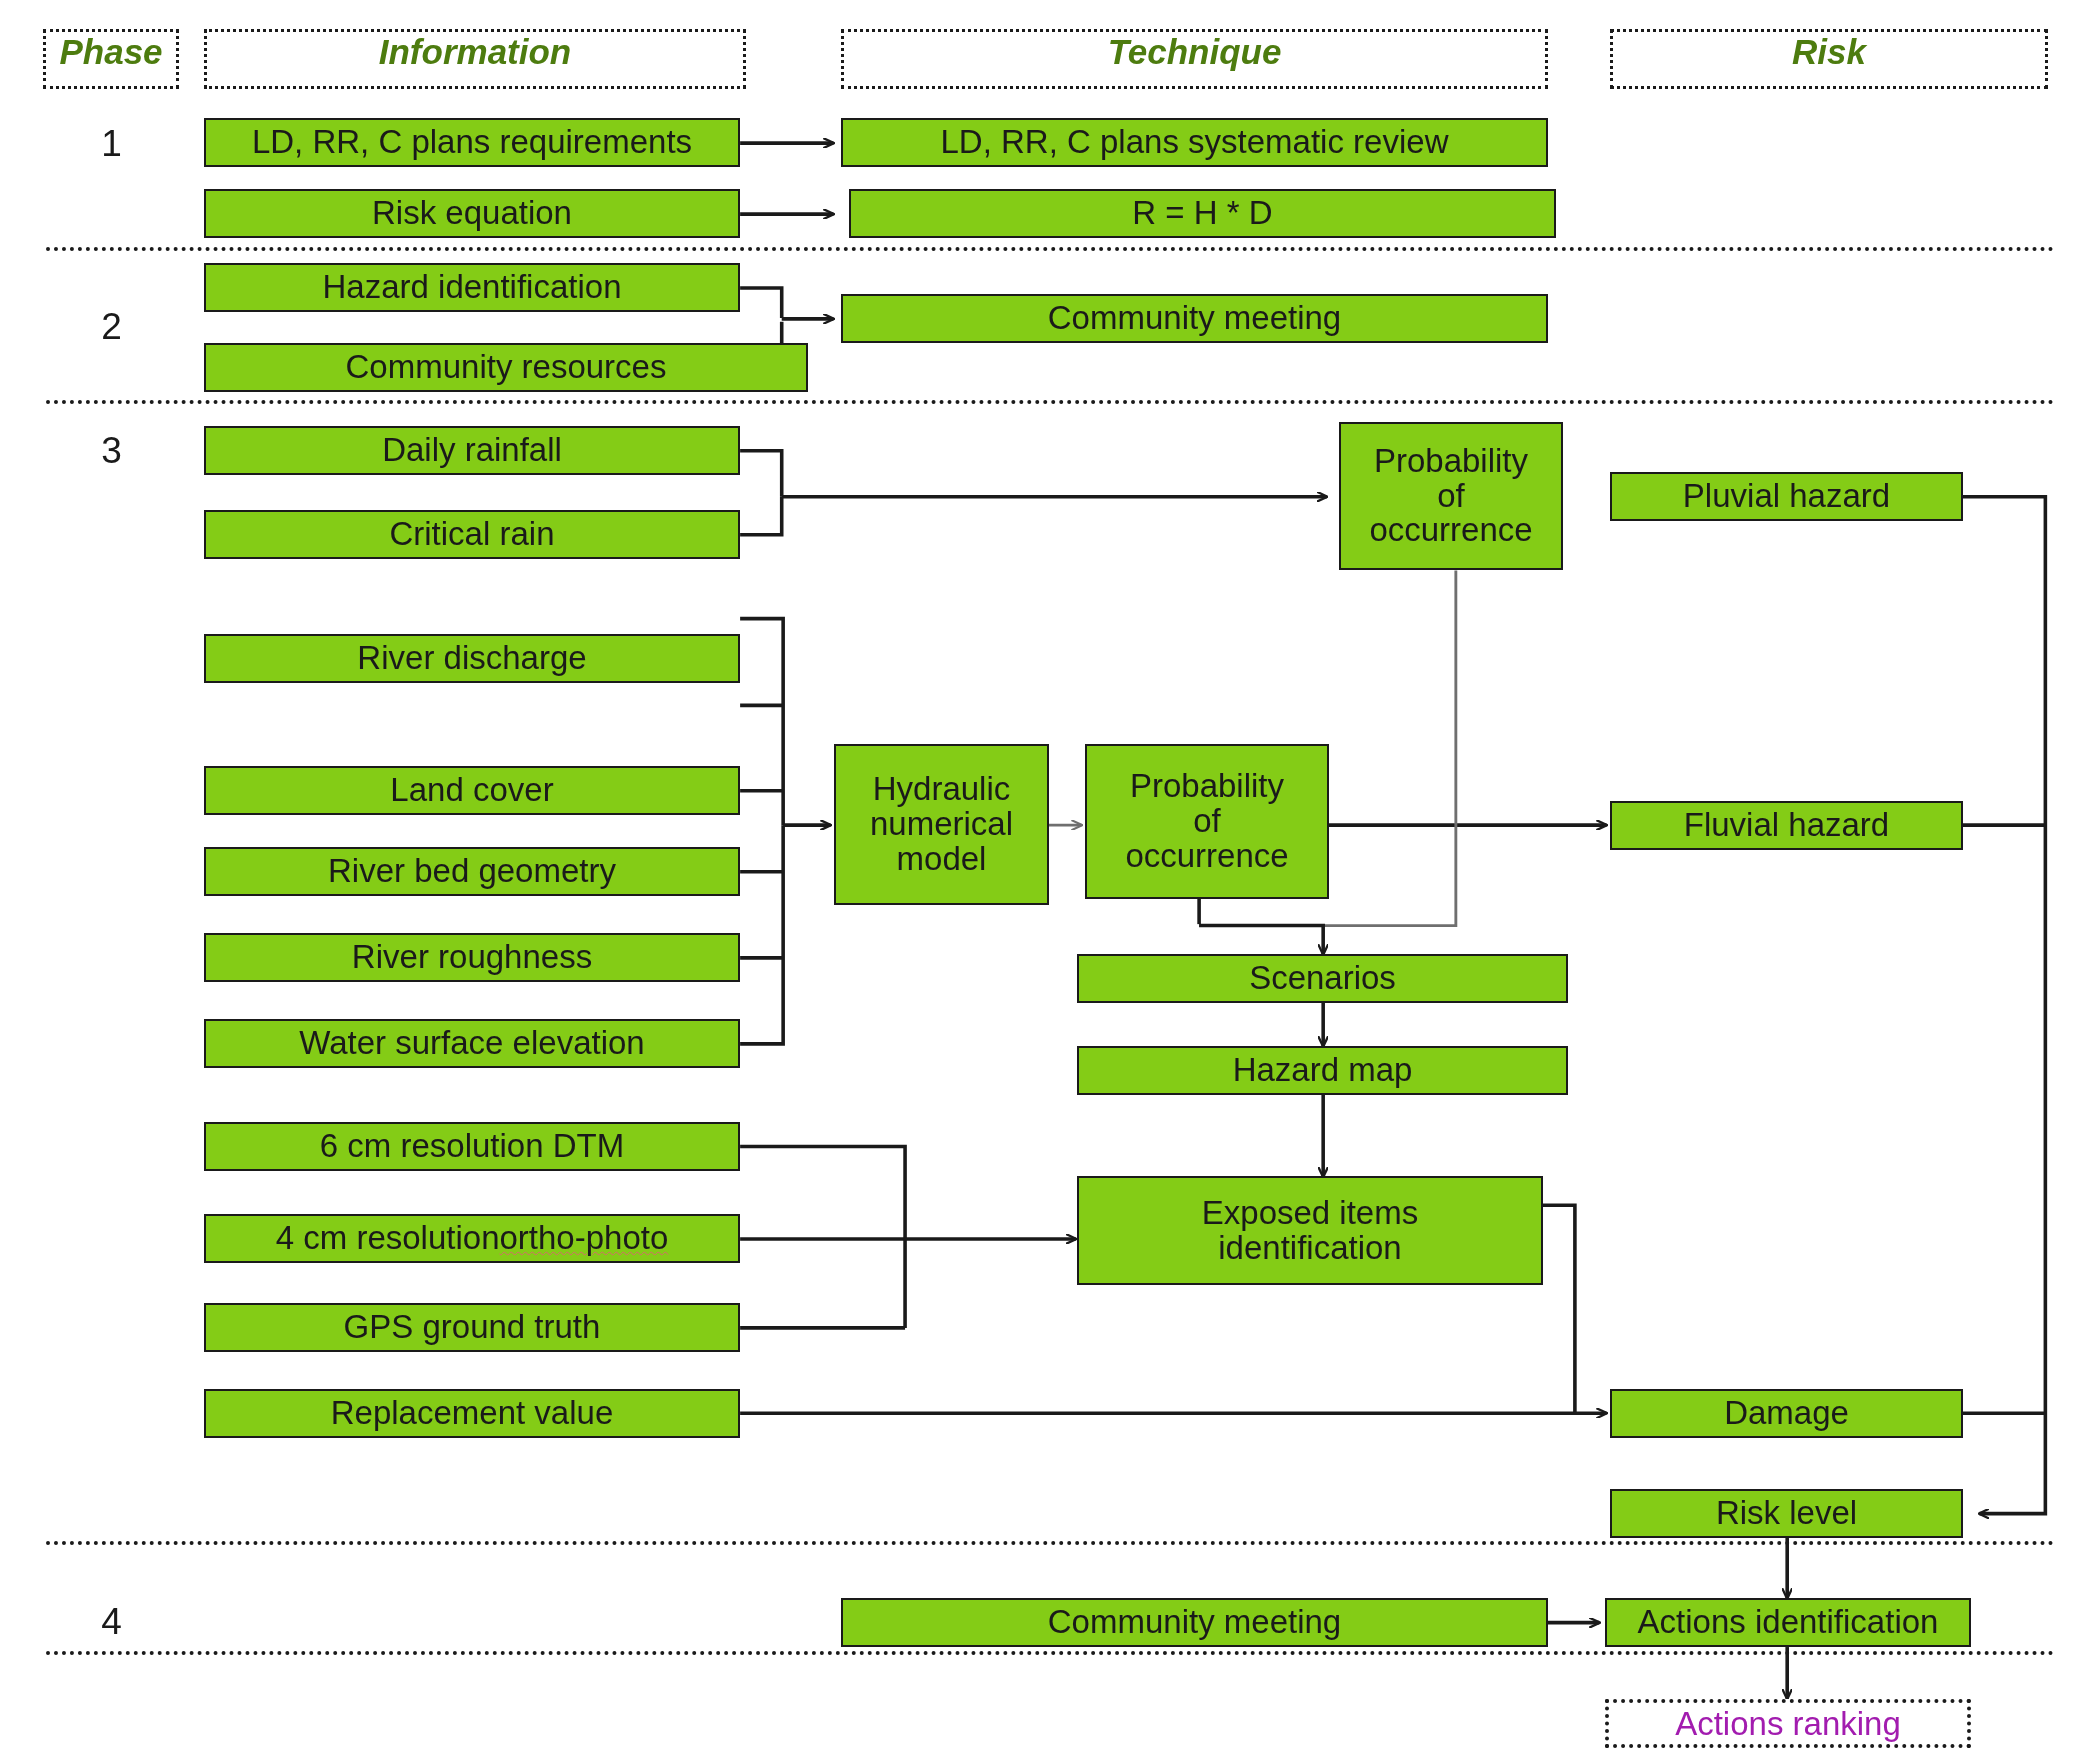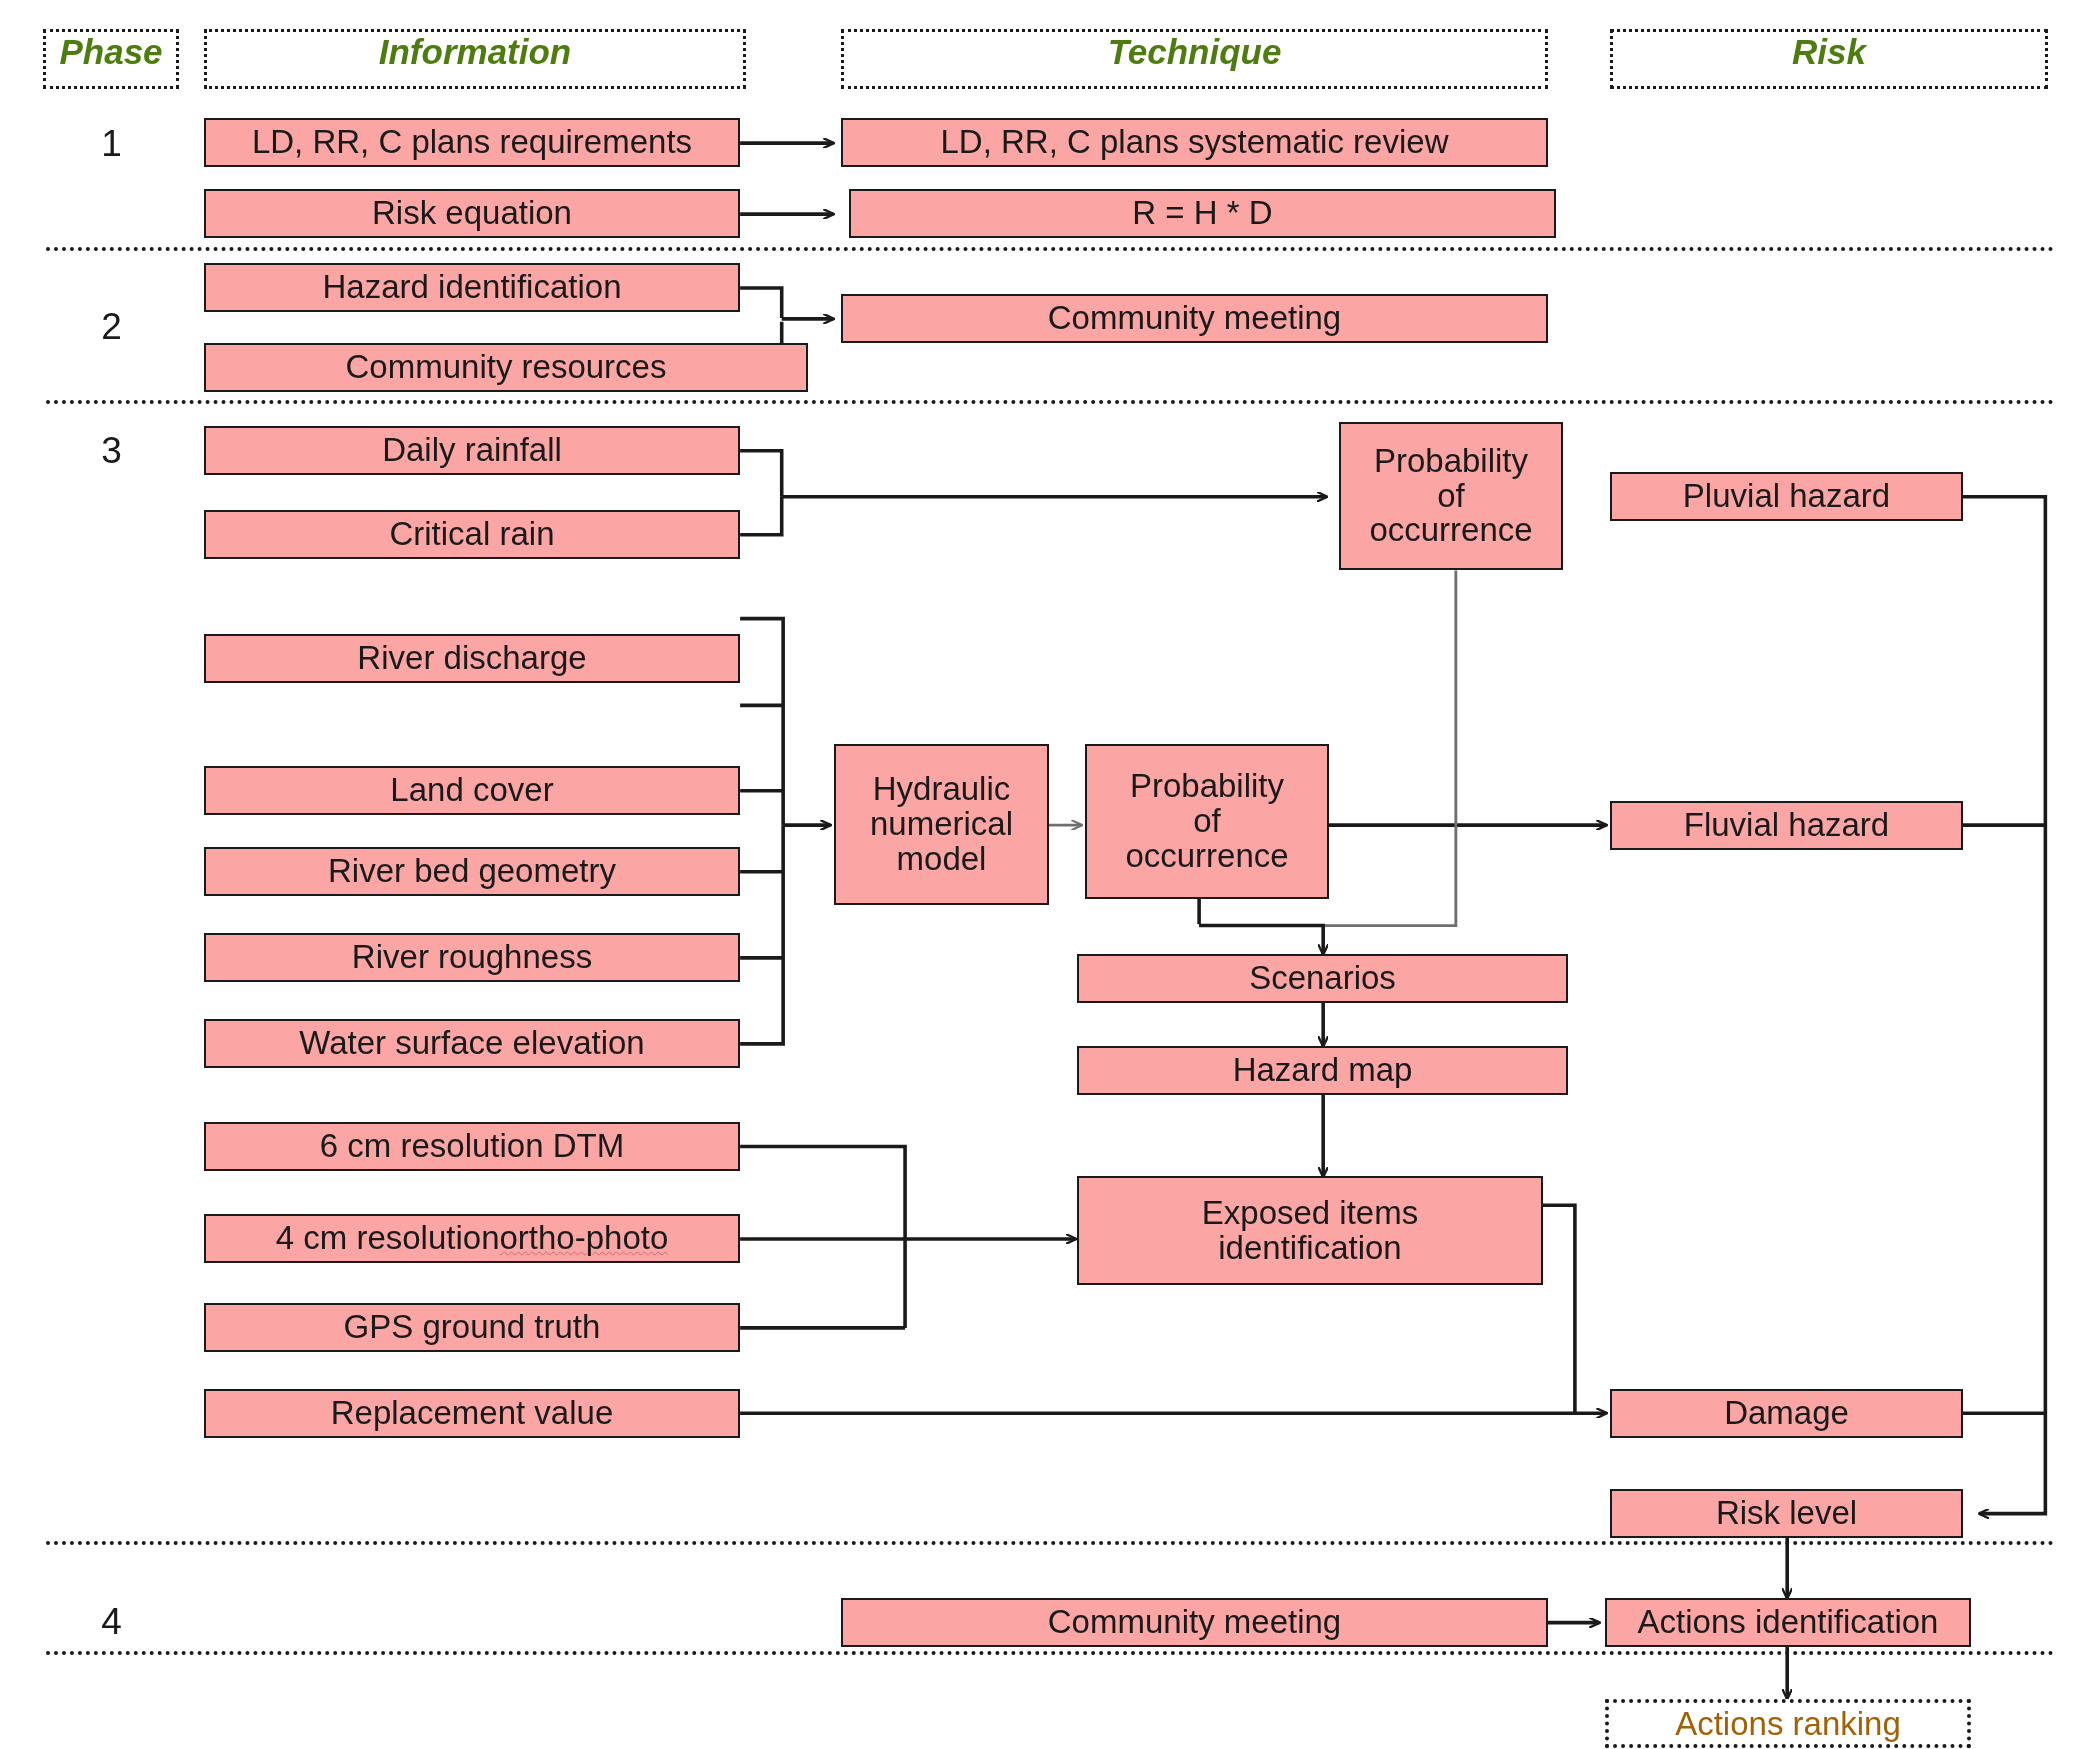--- a/index.html
+++ b/index.html
@@ -1,37 +1,37 @@
 <!DOCTYPE html>
 <html style="font-size:11.5px"><head>
 <meta charset="utf-8">
 <style>
   html,body{margin:0;padding:0;background:#ffffff;}
   body{font-family:"Liberation Sans", sans-serif;}
   #stage{position:relative;width:2097px;height:1750px;background:#fff;overflow:hidden;}
   svg#wires{position:absolute;left:0;top:0;width:2097px;height:1750px;pointer-events:none;}
 
   .node{position:absolute;box-sizing:border-box;display:flex;align-items:center;
-        justify-content:center;text-align:right;background:#fca5a5;
+        justify-content:center;text-align:right;background:#84cc16;
         border:2.9px solid #1a1a1a;color:#1a1a1a;line-height:1.06;
         font-size:33px;letter-spacing:0px;}
   .node.multiline{flex-direction:column;justify-content:center;}
   .node.multiline span{display:block;}
 
   .hdr{position:absolute;box-sizing:border-box;display:flex;align-items:flex-start;
        justify-content:center;text-align:center;background:#fff;
        border:3.6px dotted #1a1a1a;font-style:italic;font-weight:bold;
        font-size:35px;color:#4d7c0f;}
 
   .phasenum{position:absolute;font-size:37px;color:#1a1a1a;text-align:center;
             width:65px;}
 
   .dashbox{position:absolute;box-sizing:border-box;display:flex;align-items:center;
            justify-content:center;text-align:center;background:#fff;
-           border:4.3px dotted #1a1a1a;font-size:33px;color:#a16207;}
+           border:4.3px dotted #1a1a1a;font-size:33px;color:#a21caf;}
 
   .sep{position:absolute;height:0;border-top:4.3px dotted #1a1a1a;}
 
   .squiggle{text-decoration:underline;
             text-decoration-style:wavy;
             text-decoration-color:#d46a6a;
             text-decoration-thickness:1.4px;
             text-underline-offset:2.2px;}
 </style>
 </head>

